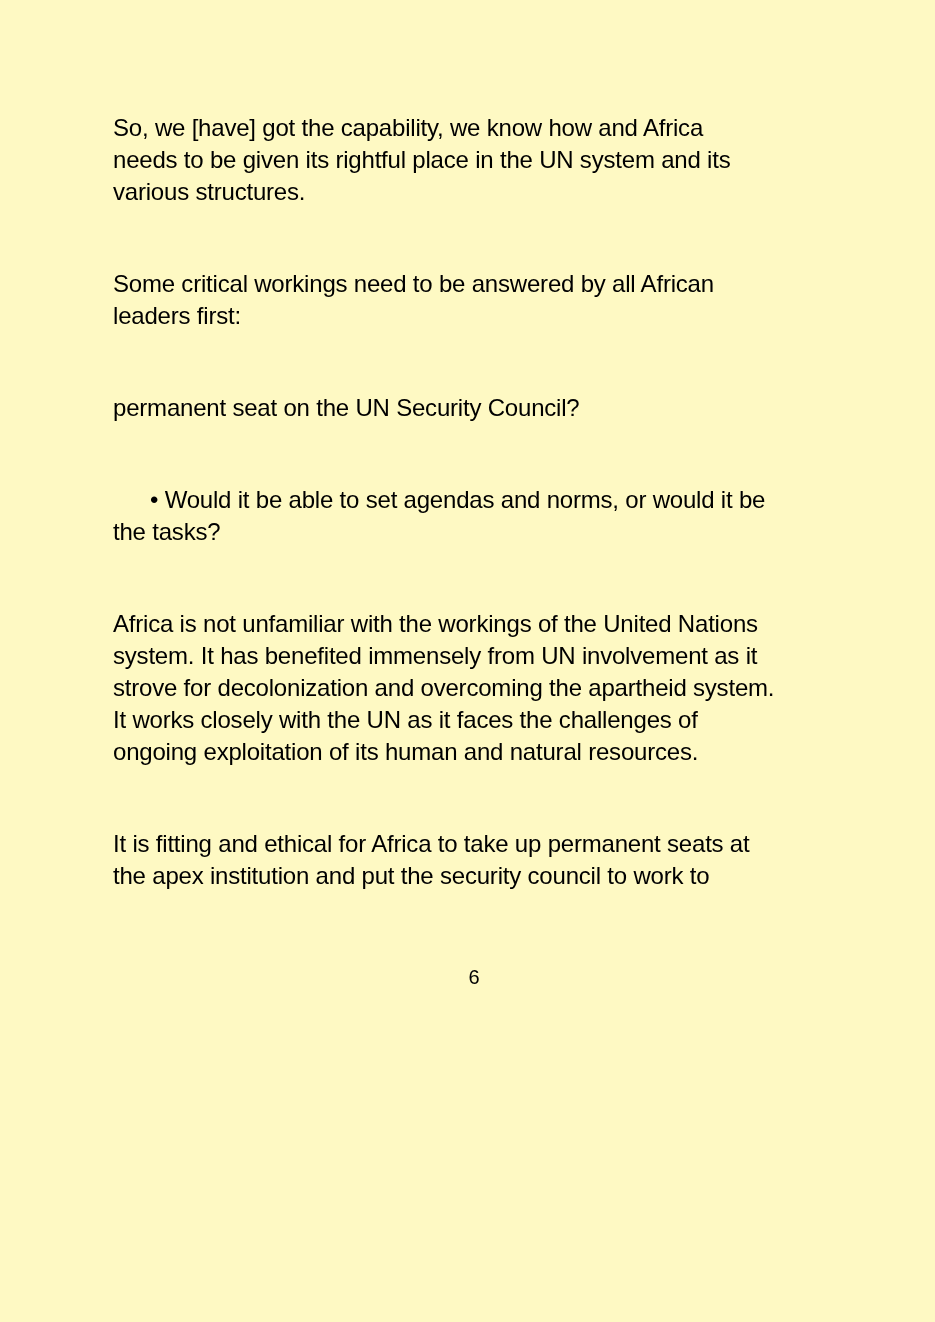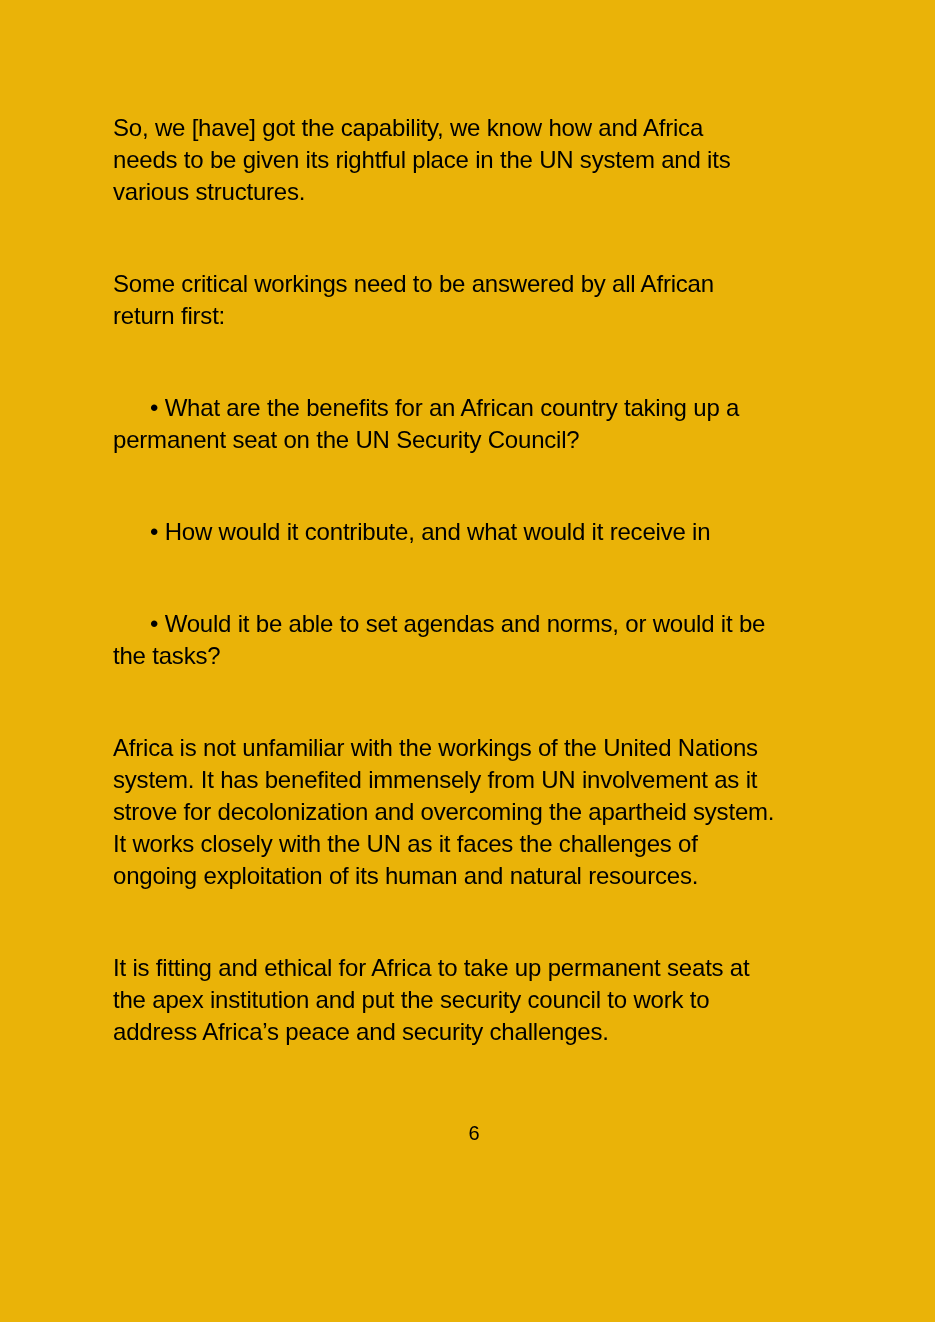--- a/index.html
+++ b/index.html
@@ -15,21 +15,21 @@
   .page {
     box-sizing: border-box;
     width: 935px;
     height: 1322px;
     padding: 112px 100px 0 113px;
     font-family: "Liberation Sans", sans-serif;
     font-size: 24px;
     letter-spacing: -0.2px;
     line-height: 32px;
     color: #000000;
-    background: #eab308;
+    background: #fef9c3;
   }
   .para {
     margin: 0 0 60px 0;
   }
   .line {
     white-space: nowrap;
   }
   .line.indent {
     padding-left: 37px;
   }
@@ -46,42 +46,39 @@
 
 <main class="page">
   <section id="doc">
       <div class="para">
         <div class="line">So, we [have] got the capability, we know how and Africa</div>
         <div class="line">needs to be given its rightful place in the UN system and its</div>
         <div class="line">various structures.</div>
       </div>
       <div class="para">
         <div class="line">Some critical workings need to be answered by all African</div>
-        <div class="line">return first:</div>
+        <div class="line">leaders first:</div>
       </div>
       <div class="para bullet">
-        <div class="line indent">• What are the benefits for an African country taking up a</div>
         <div class="line">permanent seat on the UN Security Council?</div>
       </div>
       <div class="para bullet">
-        <div class="line indent">• How would it contribute, and what would it receive in</div>
       </div>
       <div class="para bullet">
         <div class="line indent">• Would it be able to set agendas and norms, or would it be</div>
         <div class="line">the tasks?</div>
       </div>
       <div class="para">
         <div class="line">Africa is not unfamiliar with the workings of the United Nations</div>
         <div class="line">system. It has benefited immensely from UN involvement as it</div>
         <div class="line">strove for decolonization and overcoming the apartheid system.</div>
         <div class="line">It works closely with the UN as it faces the challenges of</div>
         <div class="line">ongoing exploitation of its human and natural resources.</div>
       </div>
       <div class="para">
         <div class="line">It is fitting and ethical for Africa to take up permanent seats at</div>
         <div class="line">the apex institution and put the security council to work to</div>
-        <div class="line">address Africa’s peace and security challenges.</div>
       </div>
     </section>
   <footer class="footer">
     <span>6</span>
   </footer>
 </main>
 
 </body></html>

